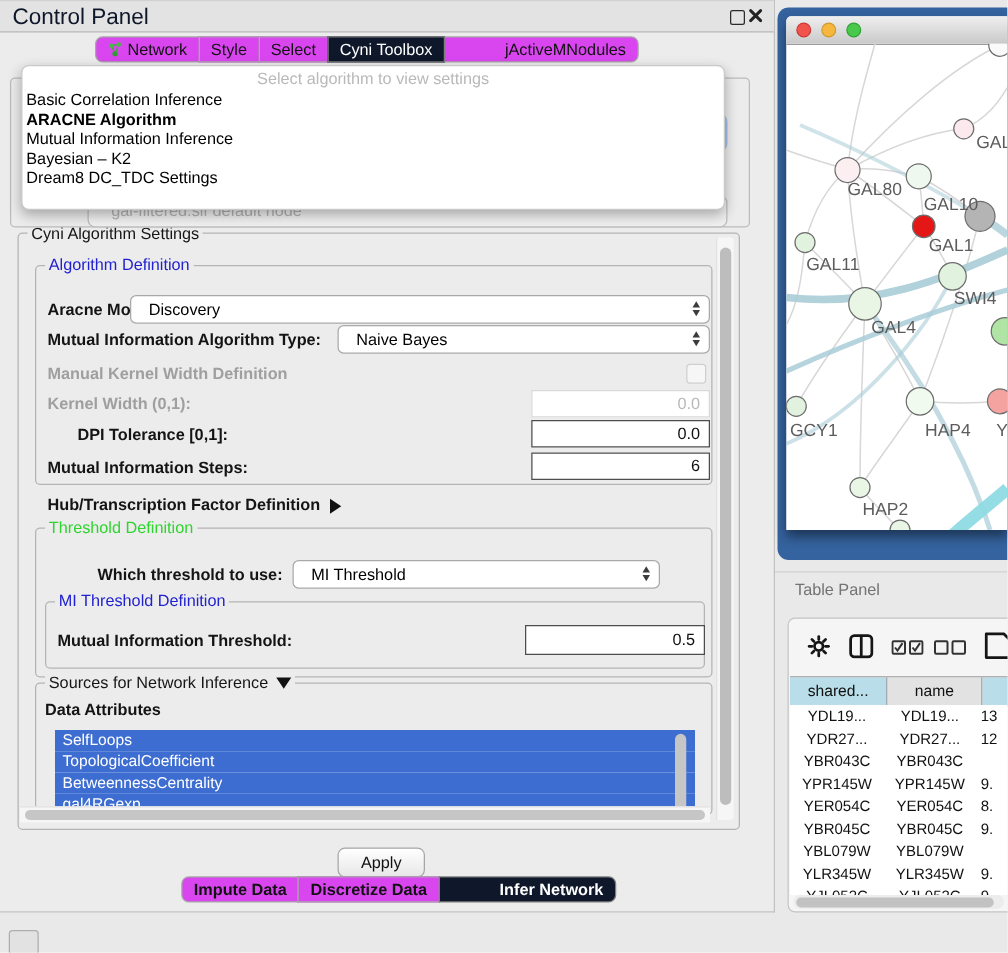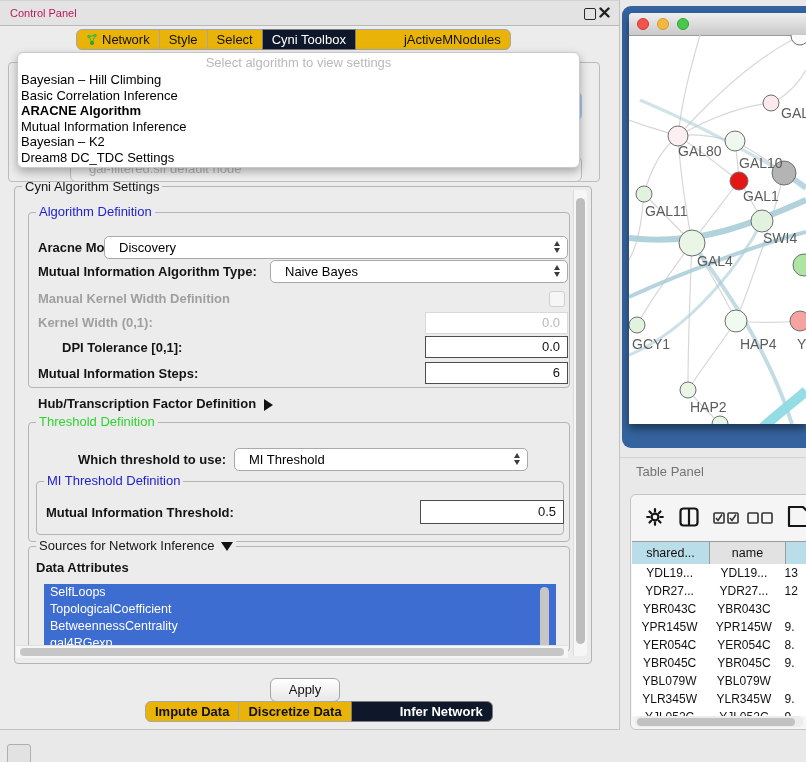--- a/index.html
+++ b/index.html
@@ -4,23 +4,23 @@
 <style>
   html,body{margin:0;padding:0;}
   #root{position:relative;width:806px;height:762px;background:#e9e9e9;
         font-family:"Liberation Sans",sans-serif;overflow:hidden;-webkit-font-smoothing:antialiased;}
   .abs{position:absolute;}
   
   #cp-window{position:absolute;left:0;top:6;width:619px;height:729px;background:#ececec;
              border-right:1px solid #c2c2c2;border-bottom:1px solid #c2c2c2;}
   #cp-titlebar{position:absolute;left:0;top:0;width:619px;height:24px;background:#e3e3e3;
                border-top:1px solid #d2d2d2;border-bottom:1px solid #b9b9b9;}
-  #cp-title{position:absolute;left:10px;top:0;line-height:24px;font-size:11px;color:#be185d;}
+  #cp-title{position:absolute;left:10px;top:0;line-height:24px;font-size:18px;color:#0f172a;}
   .tabstrip{position:absolute;display:flex;height:21px;}
-  .tab{background:#eab308;border:1px solid #a7a7a7;margin-left:-1px;font-size:13px;
+  .tab{background:#d946ef;border:1px solid #a7a7a7;margin-left:-1px;font-size:13px;
        line-height:19px;padding:0 9px;color:#111;white-space:nowrap;display:flex;align-items:center;gap:4px;}
   .tab:first-child{border-radius:6px 0 0 6px;margin-left:0;}
   .tab:last-child{border-radius:0 6px 6px 0;padding-left:48px;}
   .tab.selected{background:#0f172a;border-color:#7d7d7d;color:#fff;z-index:2;}
   .tab.bold{font-weight:bold;}
   
   #algo-popup{position:absolute;left:17px;top:52px;width:561px;height:114px;background:#fff;
               border:1px solid #c9c9c9;border-radius:6px;box-shadow:0 4px 10px rgba(0,0,0,.3);z-index:10;}
   #popup-placeholder{display:block;text-align:center;color:#b9b9b9;font-size:13px;line-height:19px;height:19px;}
   .popup-item{font-size:13px;line-height:15.5px;height:15.5px;padding-left:3px;color:#000;white-space:nowrap;overflow:hidden;}
@@ -127,21 +127,20 @@
 
     <div id="inference-group"></div>
     <div id="inference-combo"></div>
     <div id="netfield">
       <span>gal-filtered.sif default node</span>
     </div>
 
     <div id="algo-popup">
       <span id="popup-placeholder">Select algorithm to view settings</span>
       <div id="popup-list">
-          <div class="popup-item">Bayesian – Hill Climbing</div>
           <div class="popup-item">Basic Correlation Inference</div>
           <div class="popup-item bold">ARACNE Algorithm</div>
           <div class="popup-item">Mutual Information Inference</div>
           <div class="popup-item">Bayesian – K2</div>
           <div class="popup-item">Dream8 DC_TDC Settings</div>
         </div>
     </div>
 
     <div class="groupbox" style="left:14px;top:186px;width:576px;height:476px;"></div>
     <span class="group-title" style="left:22px;top:180px;color:#161616;">Cyni Algorithm Settings</span>

